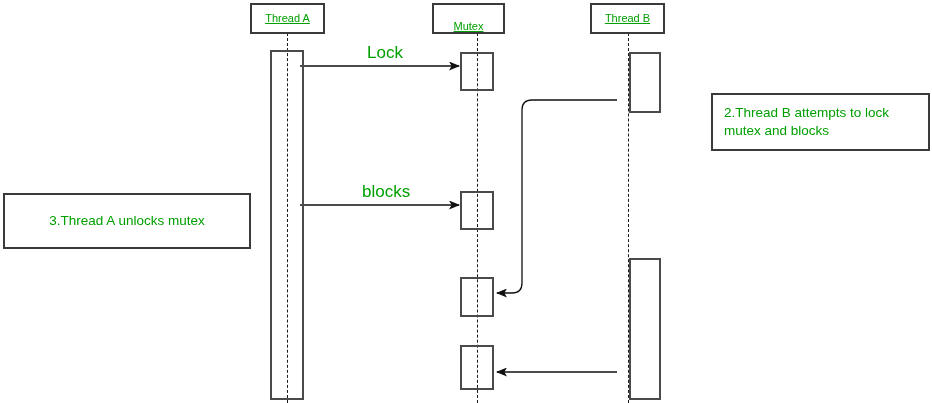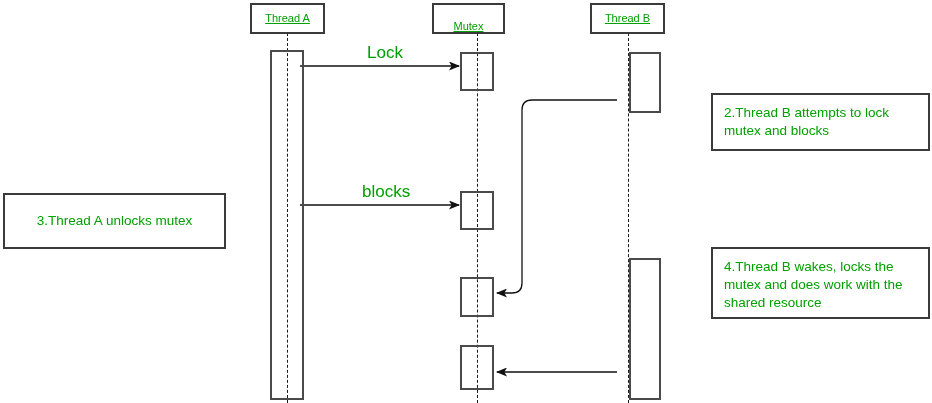--- a/index.html
+++ b/index.html
@@ -146,23 +146,18 @@
   <div class="head-box" style="left:590px; top:3px; width:75px; height:31px;">
     <span class="head-label">Thread B</span>
   </div>
 
 
   <div class="note" style="left:711px; top:93px; width:219px; height:58px;">
     <span class="note-text">2.Thread B attempts to lock
 mutex and blocks</span>
   </div>
 
-  <div class="note centered" style="left:3px; top:193px; width:223px; height:56px;">
+  <div class="note centered" style="left:3px; top:193px; width:248px; height:56px;">
     <span class="note-text">3.Thread A unlocks mutex</span>
   </div>
 
-  <div class="note" style="left:711px; top:247px; width:219px; height:72px;">
-    <span class="note-text">4.Thread B wakes, locks the
-mutex and does work with the
-shared resource</span>
-  </div>
 
 </div>
 
 </body></html>

